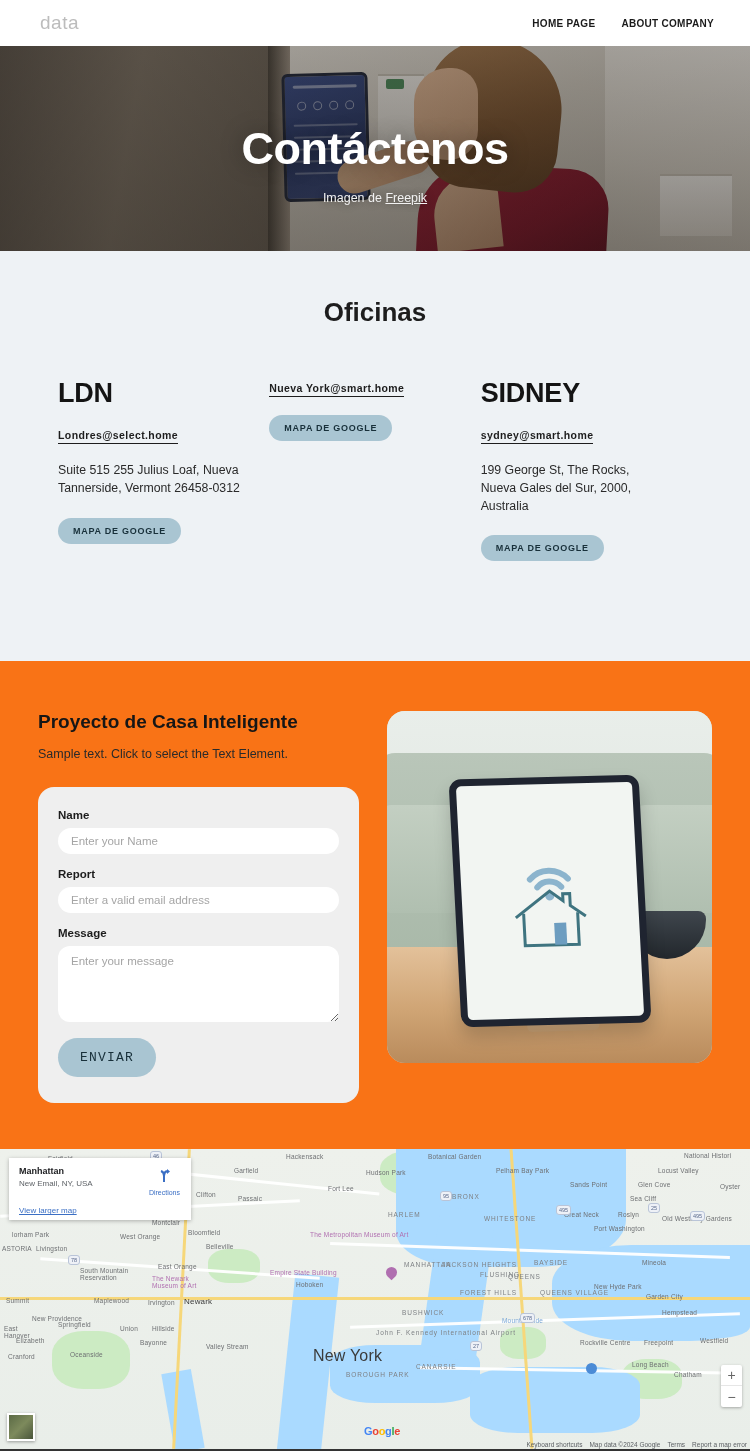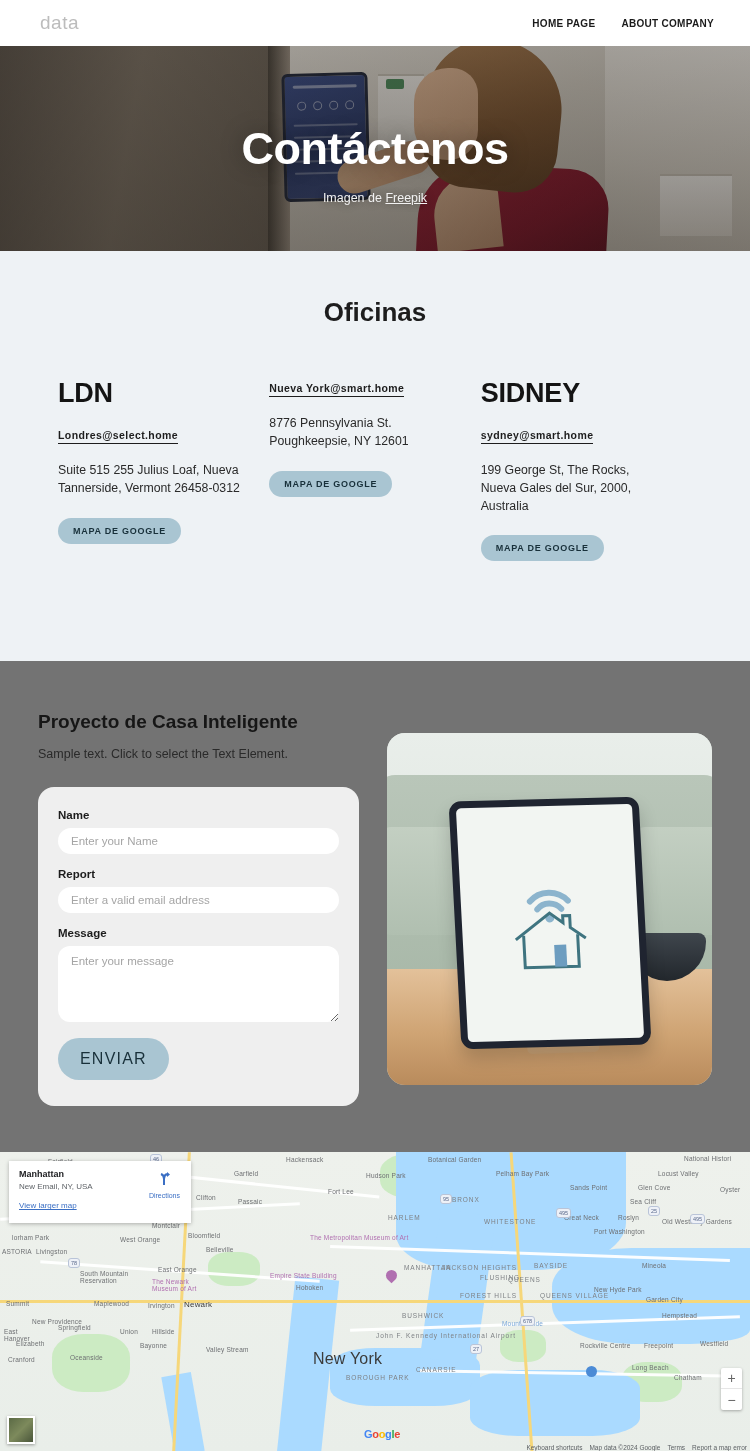--- a/index.html
+++ b/index.html
@@ -212,25 +212,24 @@
     letter-spacing: .75px;
     padding: 8px 15px;
     border-radius: 20px;
     border: none;
     cursor: pointer;
     font-family: "Liberation Sans", sans-serif;
   }
 
   
   .project {
-    background: #737373;
+    background: #f97316;
     padding: 50px 38px 46px;
     display: flex;
     gap: 28px;
-    align-items: center;
   }
   .project-left { width: 322px; }
   .project-title {
     font-size: 19px;
     font-weight: bold;
     color: #161616;
     margin-bottom: 14px;
   }
   .project-text {
     font-size: 12.5px;
@@ -276,24 +275,24 @@
     margin-bottom: 16px;
     display: block;
   }
   .field-textarea::placeholder { color: #a5a5a5; }
   .btn-send {
     background: #a9c5d2;
     color: #18303a;
     border: none;
     border-radius: 22px;
     padding: 12px 22px;
-    font-size: 16px;
+    font-size: 13px;
     letter-spacing: 1.2px;
     cursor: pointer;
-    font-family: Liberation Sans, sans-serif;
+    font-family: Liberation Mono, monospace;
   }
 
   
   .project-photo {
     width: 326px;
     height: 352px;
     border-radius: 18px;
     overflow: hidden;
     position: relative;
     background: #cfd8d1;
@@ -404,21 +403,21 @@
   }
   .map-card {
     position: absolute; left: 9px; top: 9px;
     width: 182px; height: 62px;
     background: #ffffff;
     box-shadow: 0 1px 4px rgba(0,0,0,.28);
     padding: 8px 10px;
   }
   .mc-title { font-size: 9px; font-weight: bold; color: #202124; }
   .mc-sub { font-size: 8px; color: #5f6368; margin-top: 3px; }
-  .mc-link { font-size: 8px; color: #3b6fc4; margin-top: 10px; display: inline-block; cursor: pointer; text-decoration: underline; }
+  .mc-link { font-size: 8px; color: #3b6fc4; margin-top: 18px; display: inline-block; cursor: pointer; text-decoration: underline; }
   .mc-dir {
     position: absolute; right: 11px; top: 10px;
     text-align: center; cursor: pointer;
   }
   .mc-dir-label { font-size: 7px; color: #3b6fc4; margin-top: 1px; }
   .map-zoom {
     position: absolute; right: 8px; bottom: 42px;
     width: 21px; background: #fff;
     box-shadow: 0 1px 3px rgba(0,0,0,.3);
     border-radius: 2px;
@@ -516,21 +515,20 @@
 
     <div class="office">
       <div class="office-city">LDN</div>
       <a class="office-email" href="#">Londres@select.home</a>
       <div class="office-address">Suite 515 255 Julius Loaf, Nueva Tannerside, Vermont 26458-0312</div>
       <button class="btn-pill">MAPA DE GOOGLE</button>
     </div>
 
     <div class="office">
       <a class="office-email" href="#">Nueva York@smart.home</a>
-      <div class="office-address">8776 Pennsylvania St. Poughkeepsie, NY 12601</div>
       <button class="btn-pill">MAPA DE GOOGLE</button>
     </div>
 
     <div class="office">
       <div class="office-city">SIDNEY</div>
       <a class="office-email" href="#">sydney@smart.home</a>
       <div class="office-address">199 George St, The Rocks, Nueva Gales del Sur, 2000, Australia</div>
       <button class="btn-pill">MAPA DE GOOGLE</button>
     </div>
 

